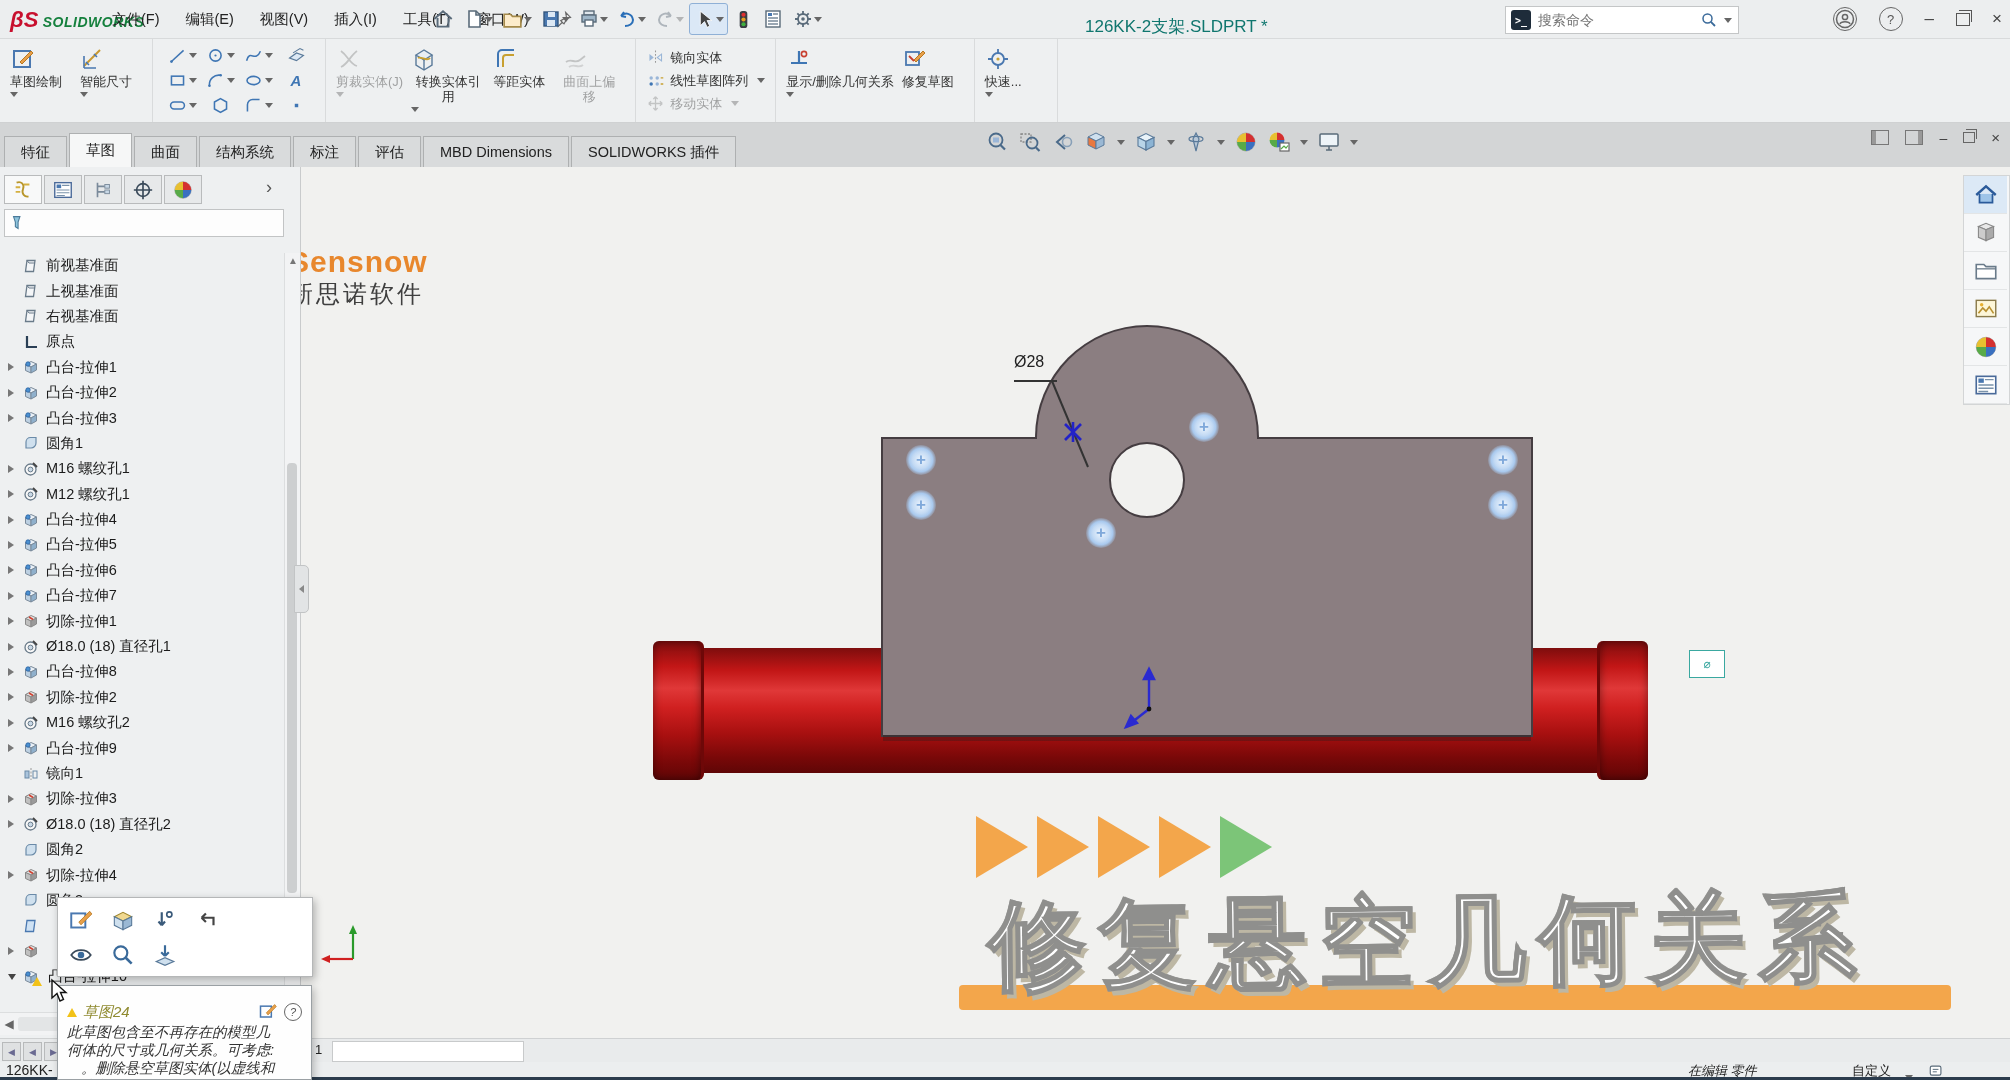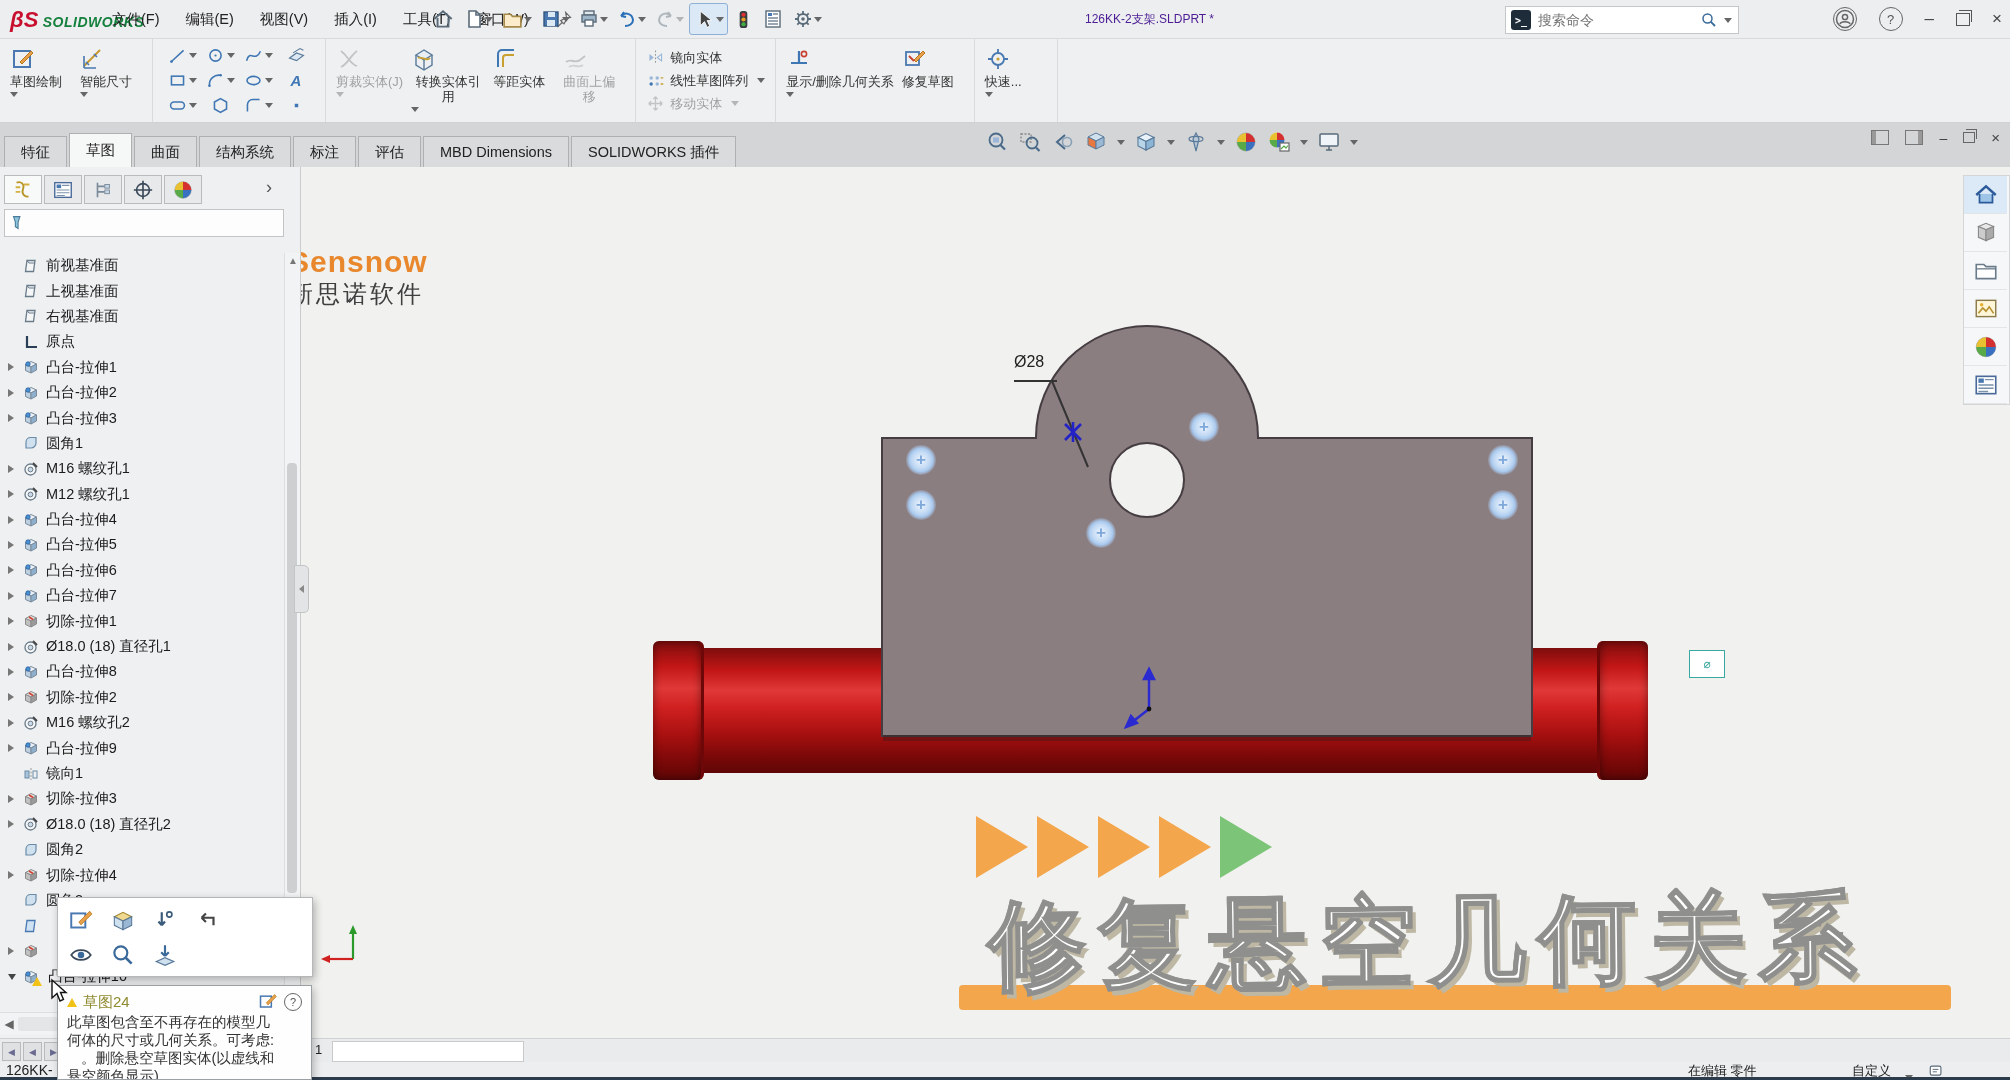--- a/index.html
+++ b/index.html
@@ -12,21 +12,21 @@
   
   #titlebar{position:absolute;left:0;top:0;width:2010px;height:38px;background:#eceeef;border-bottom:1px solid #d8dadb;}
   #logo{position:absolute;left:10px;top:7px;font-style:italic;font-weight:bold;}
   #logo .sym{color:#c8102e;font-size:22px;}
   #logo .txt{color:#15803d;font-size:14px;letter-spacing:.5px;}
   #menus{position:absolute;left:112px;top:0;height:38px;display:flex;align-items:center;gap:26px;font-size:14.5px;color:#222;}
   #menus span{cursor:default;}
   #quickbar{position:absolute;left:428px;top:3px;height:32px;display:flex;align-items:center;gap:2px;}
   .qbtn{height:30px;display:flex;align-items:center;padding:0 3px;border-radius:3px;}
   .qsel{border:1px solid #8fb0d6;background:#dbe8f6;}
-  #doctitle{position:absolute;left:1085px;top:0;height:38px;line-height:38px;font-size:12px;color:#4c1d95;}
+  #doctitle{position:absolute;left:1085px;top:8px;height:38px;line-height:38px;font-size:17px;color:#0f766e;}
   #searchbox{position:absolute;left:1505px;top:6px;width:232px;height:26px;background:#fff;border:1px solid #c4c6c7;display:flex;align-items:center;}
   #searchbox .cmdicon{width:20px;height:20px;background:#1e2c3a;border-radius:3px;margin:0 5px;color:#fff;font-size:10px;font-weight:bold;display:flex;align-items:center;justify-content:center;font-family:"DejaVu Sans Mono",monospace;}
   #searchbox input{border:none;outline:none;flex:1;font-size:14px;color:#555;background:transparent;min-width:0;}
   #winctl1{position:absolute;right:8px;top:0;height:38px;display:flex;align-items:center;gap:22px;color:#555;}
   .circbtn{width:22px;height:22px;border:1.5px solid #666;border-radius:50%;display:flex;align-items:center;justify-content:center;font-size:13px;color:#555;}
   .wglyph{font-size:17px;color:#444;}
   .restico{width:12px;height:11px;border:1.5px solid #555;position:relative;}
   .restico::before{content:"";position:absolute;left:2px;top:-4px;width:12px;height:11px;border:1.5px solid #555;border-left:none;border-bottom:none;}
   
   #ribbon{position:absolute;left:0;top:39px;width:2010px;height:83px;background:#eef0f1;border-bottom:1px solid #cfd1d2;display:flex;align-items:stretch;}
@@ -107,27 +107,27 @@
   .tpbtn{width:43px;height:37px;display:flex;align-items:center;justify-content:center;border-bottom:1px solid #e3e5e6;}
   .tpbtn.active{background:#dce9f6;}
   
   #tabsbar2{position:absolute;left:0;top:1038px;width:2010px;height:24px;background:#e9ebec;border-top:1px solid #cfd1d2;}
   #navbtns{position:absolute;left:2px;top:3px;display:flex;gap:2px;}
   .navb{width:17px;height:17px;background:#dfe1e2;border:1px solid #b8babb;color:#6a6a92;font-size:9px;display:flex;align-items:center;justify-content:center;}
   #tabremnant{position:absolute;left:315px;top:3px;font-size:13px;color:#222;}
   #tabwhite{position:absolute;left:332px;top:2px;width:190px;height:19px;background:#fff;border:1px solid #c8cacb;}
   #statusbar{position:absolute;left:0;top:1062px;width:2010px;height:15px;background:#eceeef;font-size:13px;color:#222;}
   #sb-doc{position:absolute;left:6px;top:0px;font-size:14px;}
-  #sb-edit{position:absolute;left:1688px;top:0;}
+  #sb-edit{position:absolute;left:1688px;top:0;font-style:italic;}
   #sb-custom{position:absolute;left:1852px;top:0;display:flex;align-items:flex-end;gap:14px;}
   #bottomline{position:absolute;left:0;top:1077px;width:2010px;height:3px;background:#2c3c4d;}
   
   #ctxbar{position:absolute;left:57px;top:897px;width:256px;height:80px;background:#fff;border:1px solid #b5b7b8;box-shadow:2px 3px 8px rgba(0,0,0,.28);z-index:55;padding:6px 10px;box-sizing:border-box;}
   .ctxrow{display:flex;align-items:center;gap:16px;height:34px;}
-  #tooltip{position:absolute;left:57px;top:985px;width:255px;height:95px;background:#fefefe;border:1px solid #9aa0a4;box-shadow:2px 3px 8px rgba(0,0,0,.25);z-index:60;padding:5px 9px;box-sizing:border-box;overflow:hidden;}
+  #tooltip{position:absolute;left:57px;top:985px;width:255px;height:95px;background:#fefefe;border:1px solid #9aa0a4;box-shadow:2px 3px 8px rgba(0,0,0,.25);z-index:60;padding:15px 9px;box-sizing:border-box;overflow:hidden;font-style:italic;}
   #ttl-head{display:flex;align-items:center;gap:6px;height:22px;}
   #ttl-title{color:#8f8a2f;font-size:15px;}
   #ttl-body{font-size:14.5px;color:#333;line-height:18px;}
   #ttl-b3{padding-left:14px;}
   #cursor{position:absolute;left:48px;top:978px;z-index:70;}
 </style>
 </head>
 <body>
 
 <svg width="0" height="0" style="position:absolute">

